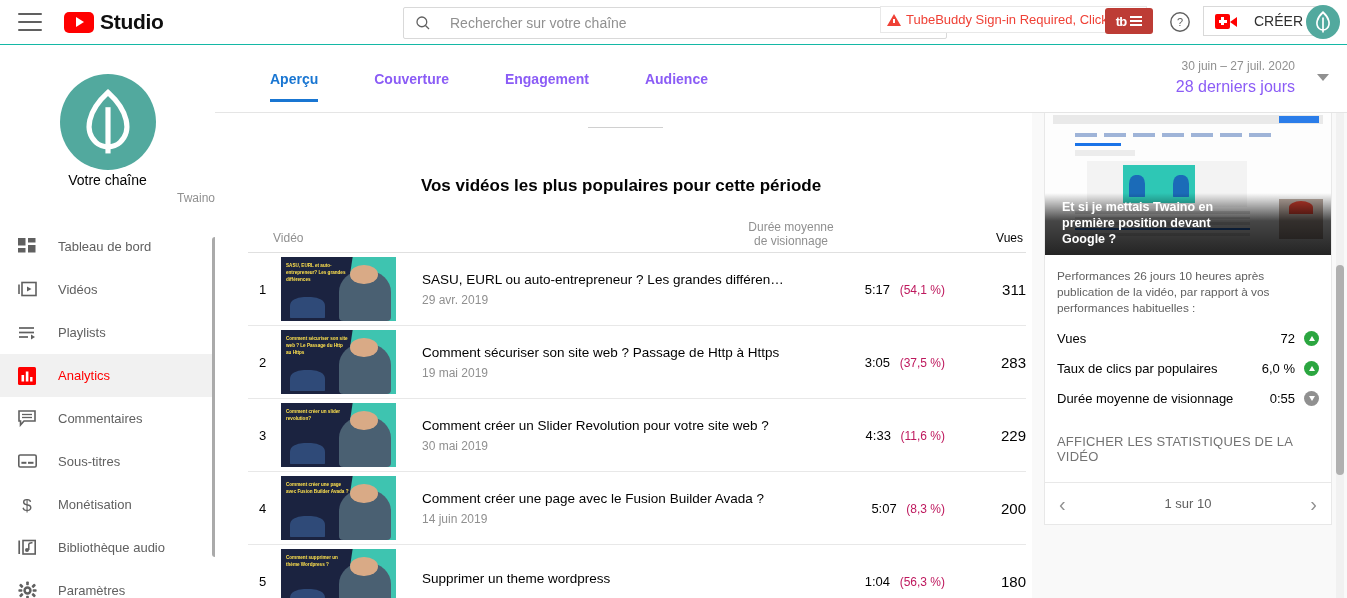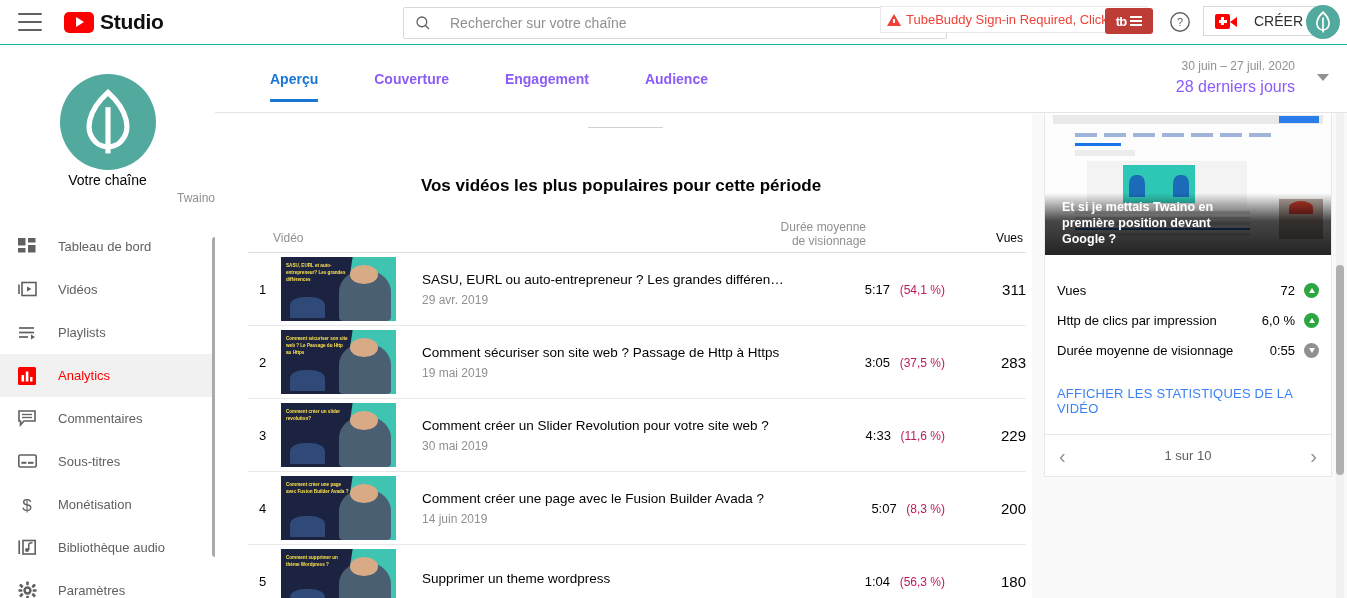--- a/index.html
+++ b/index.html
@@ -143,21 +143,21 @@
   .panel-title {
     position: absolute; top: 63px; left: 0; width: 812px; text-align: center;
     font-size: 17px; font-weight: 700; color: #030303;
   }
   .thead {
     position: absolute; top: 103px; left: 33px; width: 778px; height: 37px;
     border-bottom: 1px solid #e0e0e0;
   }
   .th-video { position: absolute; left: 25px; bottom: 7px; font-size: 12px; color: #909090; }
   .th-dur {
-    position: absolute; right: 160px; bottom: 4px; width: 150px; text-align: right;
+    position: absolute; right: 160px; bottom: 4px; width: 150px; text-align: center;
     font-size: 12px; color: #909090; line-height: 14px;
   }
   .th-views { position: absolute; right: 3px; bottom: 7px; font-size: 12px; color: #030303; }
 
   .rows { position: absolute; top: 140px; left: 33px; width: 778px; }
   .vrow {
     position: relative; height: 73px; border-bottom: 1px solid #e8e8e8;
     display: flex; align-items: center; cursor: pointer;
   }
   .vrank { width: 29px; text-align: center; font-size: 13px; color: #030303; flex: 0 0 auto; }
@@ -235,21 +235,21 @@
     width: 15px; height: 15px; border-radius: 50%; display: flex;
     align-items: center; justify-content: center; flex: 0 0 auto;
   }
   .arrow-up { background: #2ba640; }
   .arrow-down { background: #909090; }
   .arrow-up::after { content:""; border-left:3.5px solid transparent; border-right:3.5px solid transparent;
     border-bottom:5px solid #fff; }
   .arrow-down::after { content:""; border-left:3.5px solid transparent; border-right:3.5px solid transparent;
     border-top:5px solid #fff; }
   .rlink {
-    margin: 18px 0 4px; padding: 0 12px 14px; font-size: 13px; color: #3b82f6;
+    margin: 18px 0 4px; padding: 0 12px 14px; font-size: 13px; color: #737373;
     font-weight: 500; cursor: pointer; letter-spacing: 0.2px;
   }
   .rpager {
     border-top: 1px solid #e8e8e8; height: 42px; display: flex; align-items: center;
     justify-content: space-between; padding: 0 14px;
   }
   .rpager .pg-arrow { font-size: 20px; color: #909090; cursor: pointer; line-height: 1; }
   .rpager .pg-txt { font-size: 13px; color: #606060; }
 
   .right-scroll {
@@ -612,29 +612,30 @@
             <i></i>
             <i class="b"></i>
             <i></i>
         </div>
         <div class="face"></div>
         <div class="overlay-shade"></div>
         <div class="otitle">Et si je mettais Twaino en première position devant Google ?</div>
       </div>
 
       <div class="rbody">
+        <div class="rdesc">Performances 26 jours 10 heures après publication de la vidéo, par rapport à vos performances habituelles :</div>
 
         <div class="rmetric">
           <span class="mlabel">Vues</span>
           <span class="mval">72</span>
           <span class="arrow-up"></span>
         </div>
 
         <div class="rmetric">
-          <span class="mlabel">Http de clics par impression</span>
+          <span class="mlabel">Taux de clics par populaires</span>
           <span class="mval">6,0 %</span>
           <span class="arrow-up"></span>
         </div>
 
         <div class="rmetric">
           <span class="mlabel">Durée moyenne de visionnage</span>
           <span class="mval">0:55</span>
           <span class="arrow-down"></span>
         </div>
       </div>

